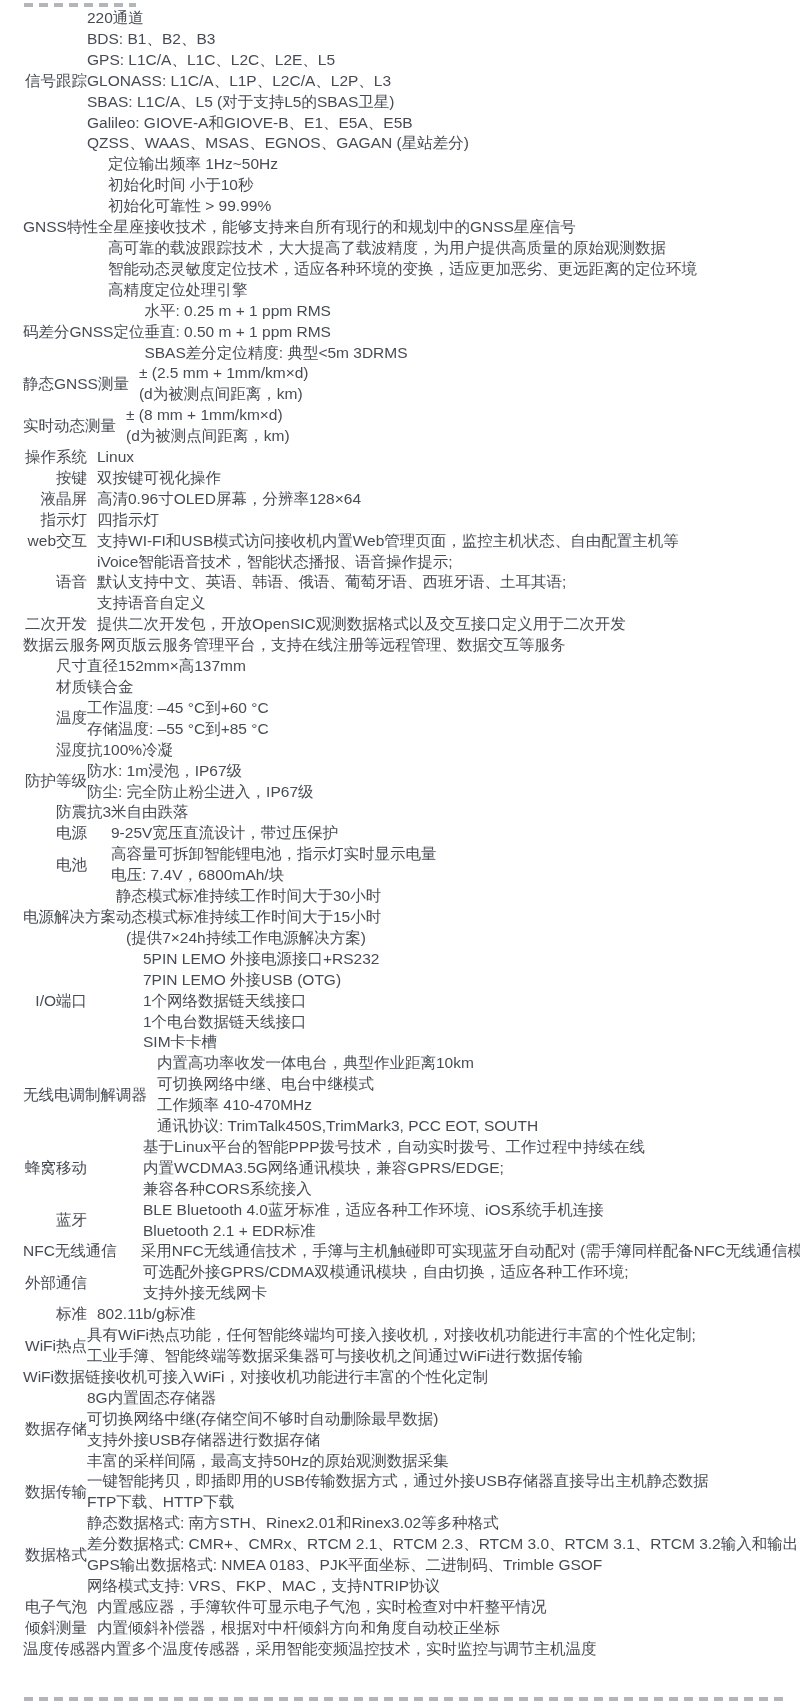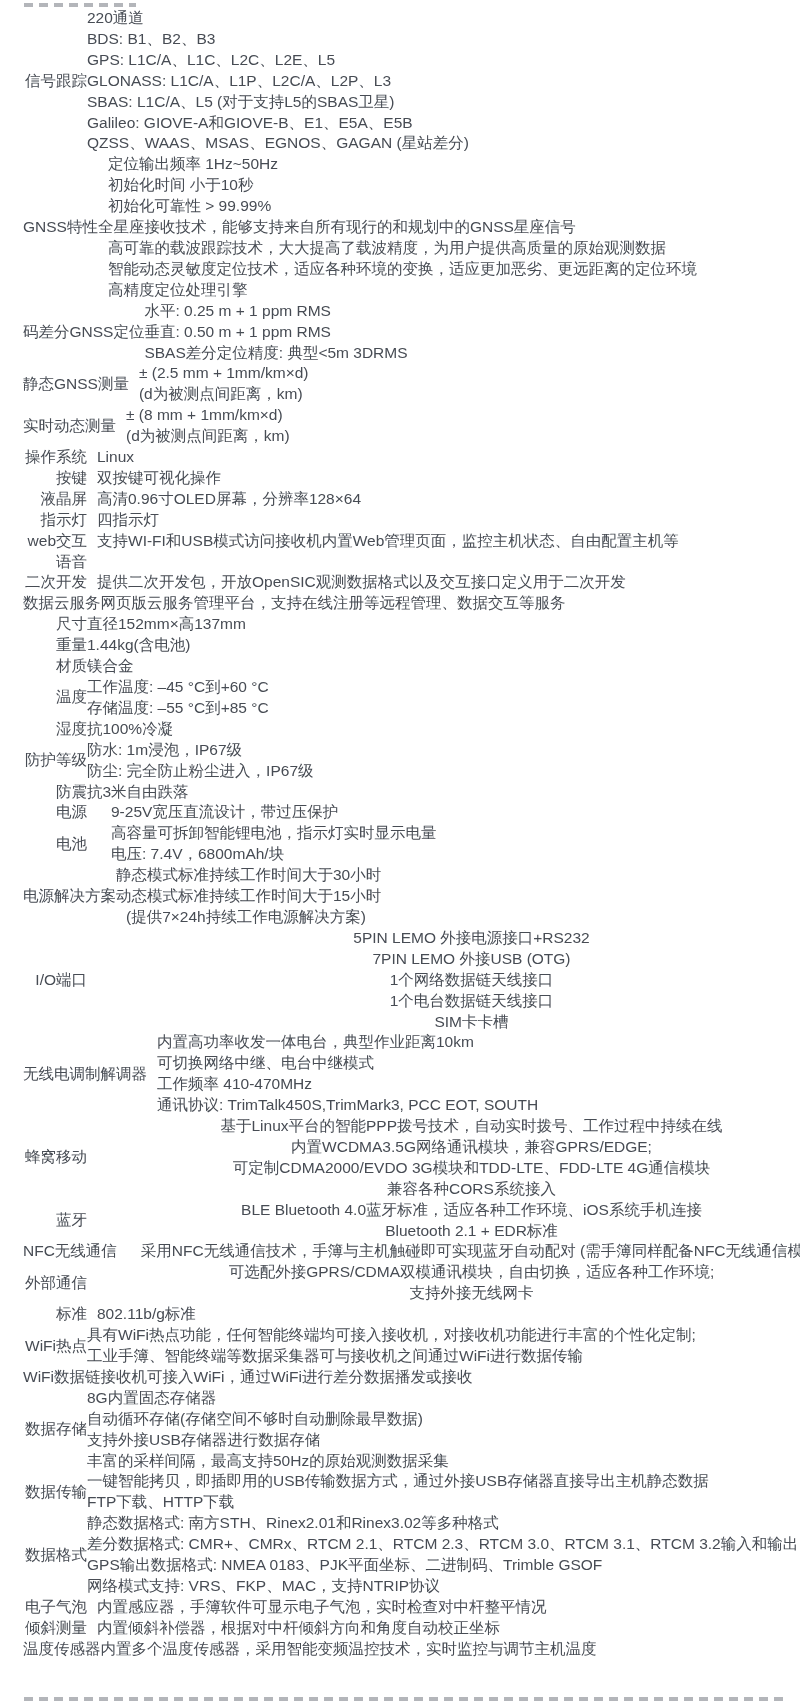--- a/index.html
+++ b/index.html
@@ -22,21 +22,21 @@
   .row{display:flex;align-items:center;padding-left:23px;}
   .lbl{
     flex:0 0 auto;min-width:64px;white-space:nowrap;
     line-height:20.9px;
     text-align:right;
   }
   .val{flex:1 1 auto;min-width:0;}
   .line{line-height:20.9px;white-space:nowrap;}
   .i1{padding-left:10px;}
   .i2{padding-left:24px;}
-  .i3{padding-left:56px;text-align:center;}
+  .i3{padding-left:56px;}
 </style>
 </head>
 <body>
 
 <main class="doc">
   <div class="clip-strip clip-top"></div>
   <section id="spec-rows">
   <div class="row">
     <div class="lbl">信号跟踪</div>
     <div class="val">
@@ -118,20 +118,25 @@
 
   <div class="row">
     <div class="lbl">web交互</div>
     <div class="val">
           <div class="line i1">支持WI-FI和USB模式访问接收机内置Web管理页面，监控主机状态、自由配置主机等</div>
         </div>
   </div>
 
   <div class="row">
     <div class="lbl">语音</div>
+    <div class="val">
+          <div class="line i1">iVoice智能语音技术，智能状态播报、语音操作提示;</div>
+          <div class="line i1">默认支持中文、英语、韩语、俄语、葡萄牙语、西班牙语、土耳其语;</div>
+          <div class="line i1">支持语音自定义</div>
+        </div>
   </div>
 
   <div class="row">
     <div class="lbl">二次开发</div>
     <div class="val">
           <div class="line i1">提供二次开发包，开放OpenSIC观测数据格式以及交互接口定义用于二次开发</div>
         </div>
   </div>
 
   <div class="row">
@@ -141,26 +146,20 @@
         </div>
   </div>
 
   <div class="row">
     <div class="lbl">尺寸</div>
     <div class="val">
           <div class="line">直径152mm×高137mm</div>
         </div>
   </div>
 
-  <div class="row">
-    <div class="lbl">重量</div>
-    <div class="val">
-          <div class="line">1.44kg(含电池)</div>
-        </div>
-  </div>
 
   <div class="row">
     <div class="lbl">材质</div>
     <div class="val">
           <div class="line">镁合金</div>
         </div>
   </div>
 
   <div class="row">
     <div class="lbl">温度</div>
@@ -235,21 +234,20 @@
           <div class="line i1">工作频率 410-470MHz</div>
           <div class="line i1">通讯协议: TrimTalk450S,TrimMark3, PCC EOT, SOUTH</div>
         </div>
   </div>
 
   <div class="row">
     <div class="lbl">蜂窝移动</div>
     <div class="val">
           <div class="line i3">基于Linux平台的智能PPP拨号技术，自动实时拨号、工作过程中持续在线</div>
           <div class="line i3">内置WCDMA3.5G网络通讯模块，兼容GPRS/EDGE;</div>
-          <div class="line i3">可定制CDMA2000/EVDO 3G模块和TDD-LTE、FDD-LTE 4G通信模块</div>
           <div class="line i3">兼容各种CORS系统接入</div>
         </div>
   </div>
 
   <div class="row">
     <div class="lbl">蓝牙</div>
     <div class="val">
           <div class="line i3">BLE Bluetooth 4.0蓝牙标准，适应各种工作环境、iOS系统手机连接</div>
           <div class="line i3">Bluetooth 2.1 + EDR标准</div>
         </div>
@@ -281,29 +279,29 @@
     <div class="lbl">WiFi热点</div>
     <div class="val">
           <div class="line">具有WiFi热点功能，任何智能终端均可接入接收机，对接收机功能进行丰富的个性化定制;</div>
           <div class="line">工业手簿、智能终端等数据采集器可与接收机之间通过WiFi进行数据传输</div>
         </div>
   </div>
 
   <div class="row">
     <div class="lbl">WiFi数据链</div>
     <div class="val">
-          <div class="line">接收机可接入WiFi，通过WiFi进行差分数据播发或接收</div>
+          <div class="line">接收机可接入WiFi，对接收机功能进行丰富的个性化定制</div>
         </div>
   </div>
 
   <div class="row">
     <div class="lbl">数据存储</div>
     <div class="val">
           <div class="line">8G内置固态存储器</div>
-          <div class="line">自动循环存储(存储空间不够时自动删除最早数据)</div>
+          <div class="line">可切换网络中继(存储空间不够时自动删除最早数据)</div>
           <div class="line">支持外接USB存储器进行数据存储</div>
           <div class="line">丰富的采样间隔，最高支持50Hz的原始观测数据采集</div>
         </div>
   </div>
 
   <div class="row">
     <div class="lbl">数据传输</div>
     <div class="val">
           <div class="line">一键智能拷贝，即插即用的USB传输数据方式，通过外接USB存储器直接导出主机静态数据</div>
           <div class="line">FTP下载、HTTP下载</div>

